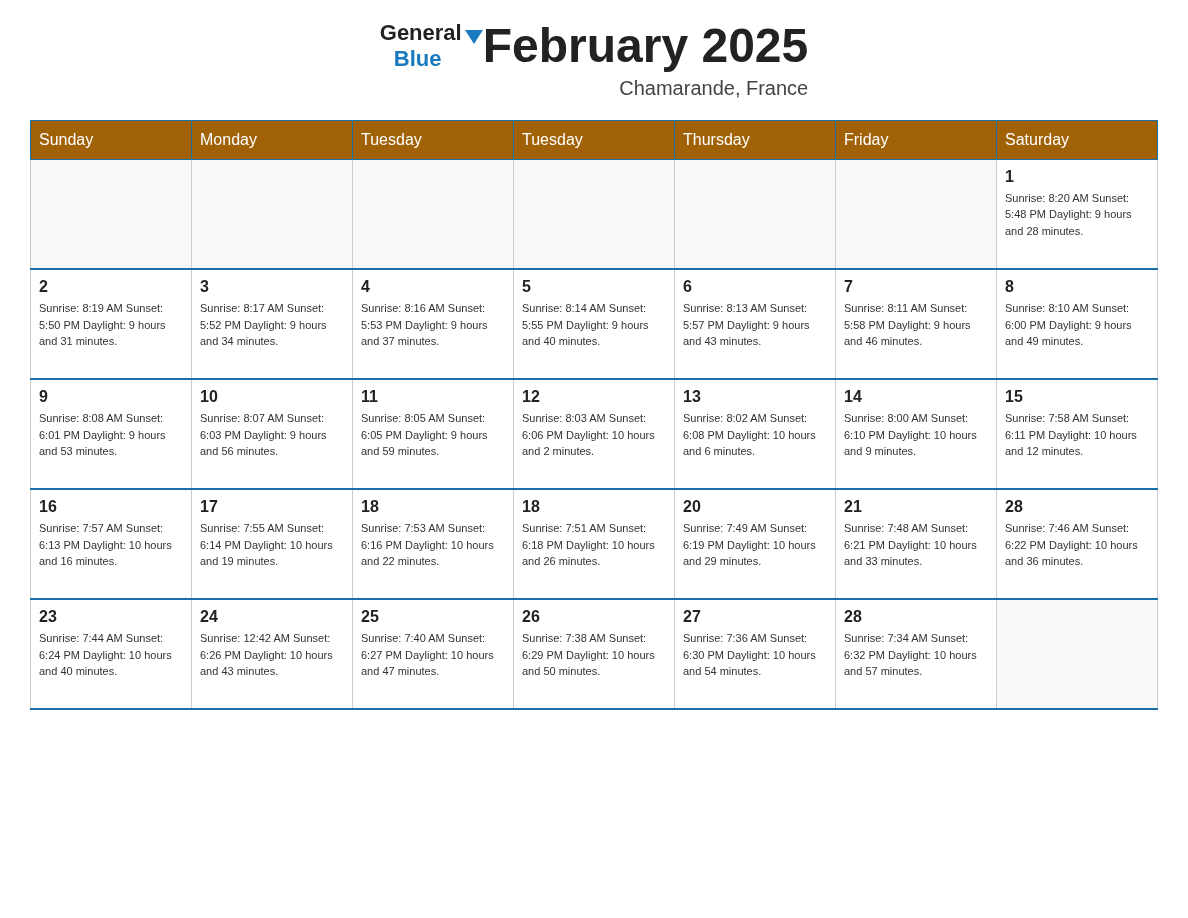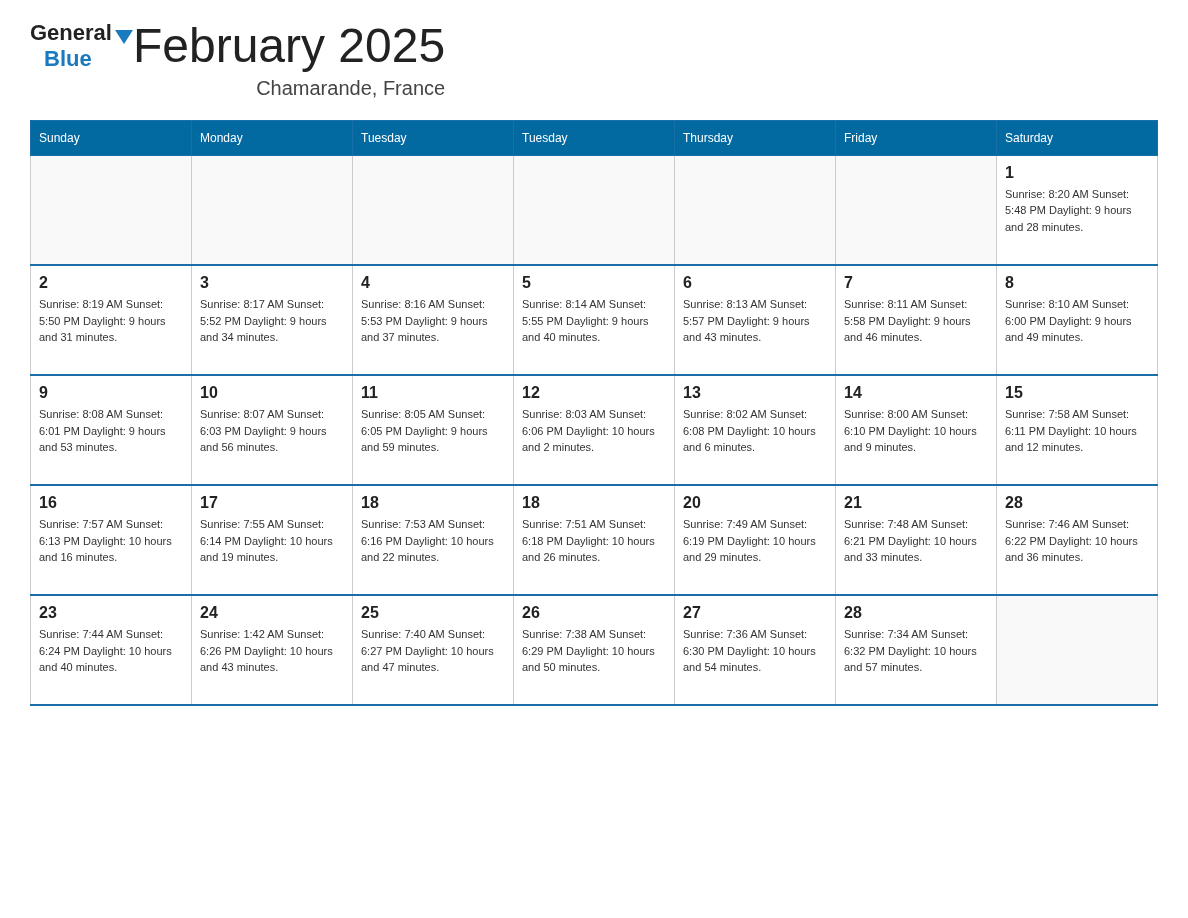--- a/index.html
+++ b/index.html
@@ -5,52 +5,52 @@
     * { box-sizing: border-box; margin: 0; padding: 0; }
     body {
       font-family: Arial, sans-serif;
       background: #fff;
       padding: 20px 30px;
       width: 1188px;
       min-height: 918px;
     }
     .header {
       display: flex;
-      justify-content: flex-start;
+      justify-content: center;
       align-items: flex-start;
       margin-bottom: 20px;
     }
     .logo-text-general {
       font-size: 22px;
       font-weight: bold;
       color: #222;
     }
     .title-section {
       text-align: right;
     }
     .month-title {
       font-size: 48px;
-      font-weight: normal;
+      font-weight: bold;
       color: #222;
       line-height: 1.1;
     }
     .location {
       font-size: 20px;
       color: #444;
       margin-top: 4px;
     }
     .calendar-table {
       width: 100%;
       border-collapse: collapse;
       table-layout: fixed;
     }
     .calendar-table th {
-      background-color: #0369a1;
+      background-color: #a16207;
       color: #fff;
-      font-size: 12px;
+      font-size: 16px;
       font-weight: normal;
       padding: 10px 8px;
       text-align: left;
       border: 1px solid #1a6fa8;
     }
     .calendar-table td {
       vertical-align: top;
       padding: 8px;
       border: 1px solid #ccc;
       min-height: 100px;
@@ -282,21 +282,21 @@
       </tr>
       <tr>
         <td>
           <span class="day-number">23</span>
           <div class="day-info">Sunrise: 7:44 AM
 Sunset: 6:24 PM
 Daylight: 10 hours and 40 minutes.</div>
         </td>
         <td>
           <span class="day-number">24</span>
-          <div class="day-info">Sunrise: 1:42 AM
+          <div class="day-info">Sunrise: 12:42 AM
 Sunset: 6:26 PM
 Daylight: 10 hours and 43 minutes.</div>
         </td>
         <td>
           <span class="day-number">25</span>
           <div class="day-info">Sunrise: 7:40 AM
 Sunset: 6:27 PM
 Daylight: 10 hours and 47 minutes.</div>
         </td>
         <td>

